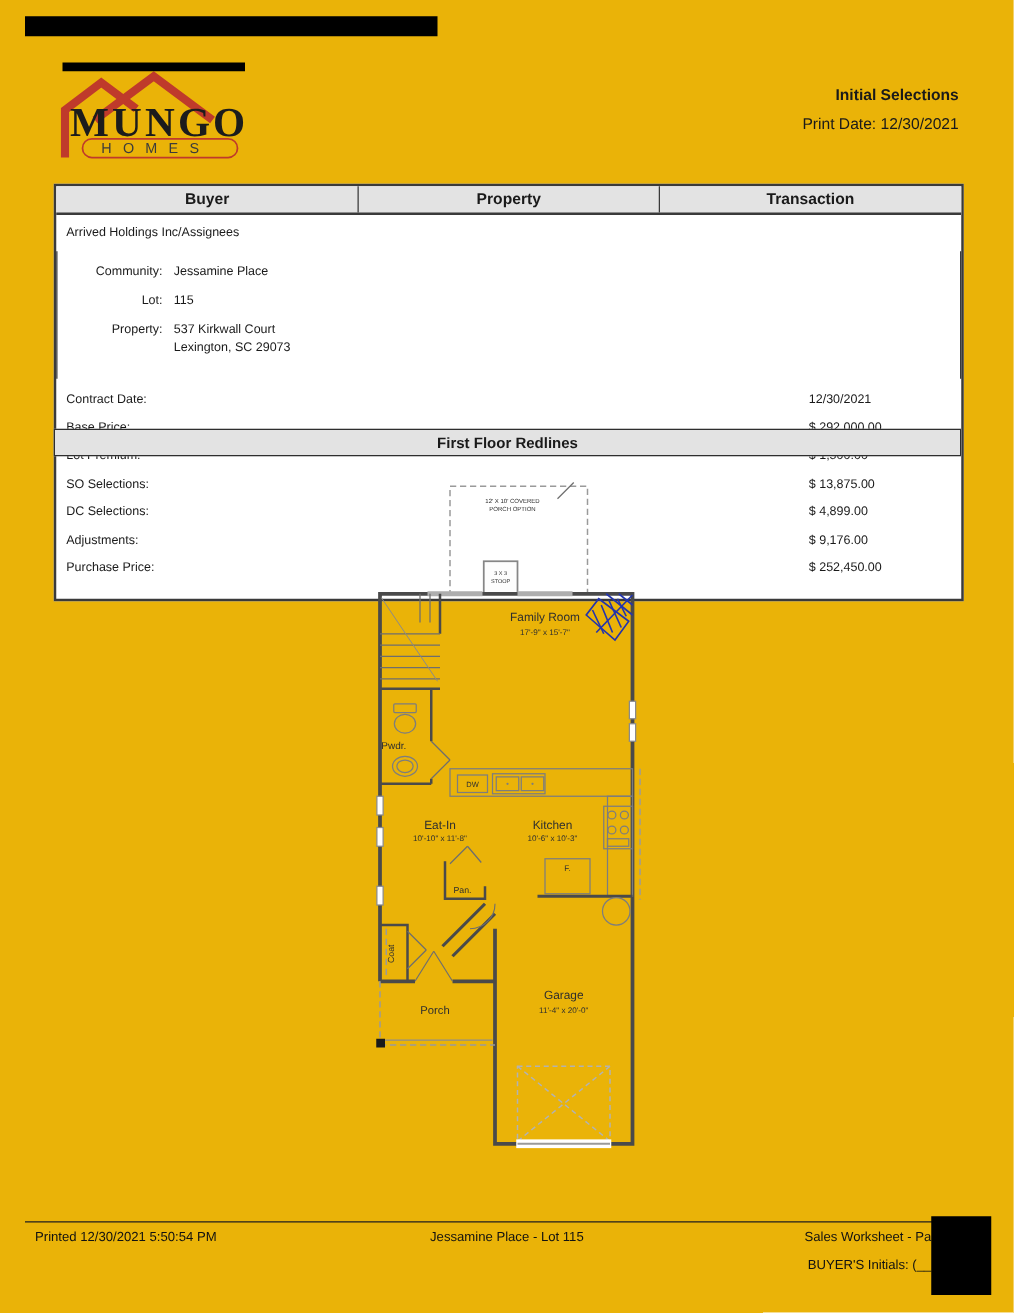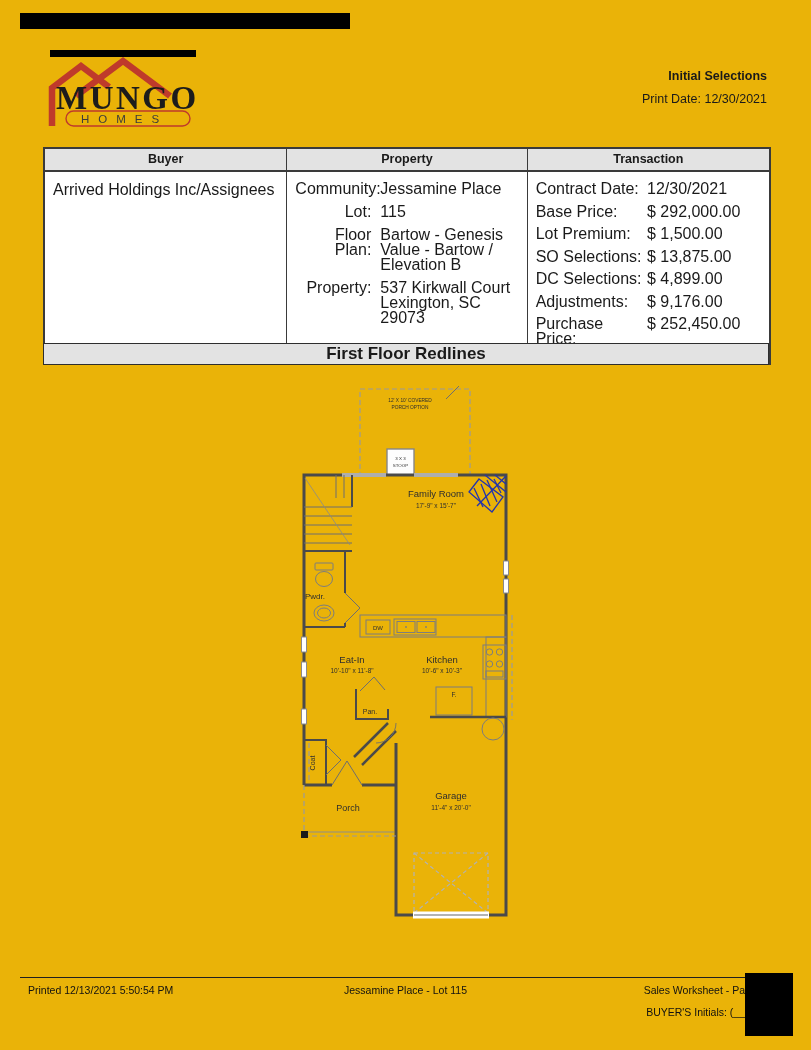--- a/index.html
+++ b/index.html
@@ -18,33 +18,33 @@
                letter-spacing:2.5px;fill:#1c1c1c;}
   .logo .homes-box{fill:none;stroke:#bf3a2b;stroke-width:1.4;}
   .logo .homes{font-size:11.5px;letter-spacing:9px;fill:#3c3c3c;}
 
   
   .info-table{position:absolute;left:43px;top:147px;width:724px;border:2px solid #3a3a3a;background:#fff;}
   .info-head{display:grid;grid-template-columns:1fr 1fr 1fr;background:#e3e3e3;
              border-bottom:2px solid #3a3a3a;font-weight:bold;font-size:12.5px;}
   .info-head div{text-align:center;padding:3px 0 4px;}
   .info-head .mid{border-left:1.5px solid #3a3a3a;border-right:1.5px solid #3a3a3a;}
-  .info-body{display:grid;grid-template-columns:1fr 1fr 1fr;min-height:164px;font-size:16px;}
+  .info-body{display:grid;grid-template-columns:1fr;min-height:164px;font-size:10px;}
   .cell{padding:9px 8px;}
   .cell.mid{border-left:1.5px solid #3a3a3a;border-right:1.5px solid #3a3a3a;}
   .prop-row{display:flex;margin-bottom:8px;line-height:15px;}
   .prop-row .lbl{width:76px;text-align:right;margin-right:9px;flex:none;}
   .prop-row .val{white-space:pre-line;}
   .txn-row{display:flex;margin-bottom:7.5px;line-height:15px;}
   .txn-row .lbl{flex:1;text-align:left;}
   .txn-row .val{width:110px;flex:none;}
 
   
   .section-bar{position:absolute;left:43px;top:343px;width:724px;height:20px;background:#e3e3e3;
-               border:1.5px solid #2e2e2e;text-align:center;font-weight:bold;font-size:17px;line-height:20px;}
+               border:1.5px solid #2e2e2e;text-align:center;font-weight:bold;font-size:12px;line-height:20px;}
 
   
   .plan{position:absolute;left:290px;top:375px;width:230px;height:560px;}
   .plan text{fill:#2e2e2e;font-family:"Liberation Sans",sans-serif;}
   .wall{stroke:#4a4a4a;fill:none;}
   .thin{stroke:#6e6e6e;fill:none;stroke-width:1;}
   .fix{stroke:#7d7d7d;fill:none;stroke-width:1;}
   .dash{stroke:#9a9a9a;fill:none;stroke-width:1.2;stroke-dasharray:5 3;}
   .bluepen{stroke:#2334ad;fill:none;stroke-width:1.3;}
 
@@ -84,26 +84,20 @@
         <div>Arrived Holdings Inc/Assignees</div>
       </div>
       <div class="cell mid">
         <div class="prop-row">
           <div class="lbl">Community:</div>
           <div class="val">Jessamine Place</div>
         </div>
         <div class="prop-row">
           <div class="lbl">Lot:</div>
           <div class="val">115</div>
-        </div>
-        <div class="prop-row">
-          <div class="lbl">Floor Plan:</div>
-          <div class="val">Bartow - Genesis
-Value - Bartow /
-Elevation B</div>
         </div>
         <div class="prop-row">
           <div class="lbl">Property:</div>
           <div class="val">537 Kirkwall Court
 Lexington, SC 29073</div>
         </div>
       </div>
       <div class="cell" style="padding-right:12px;">
         <div class="txn-row">
           <div class="lbl">Contract Date:</div>
@@ -267,19 +261,19 @@
       <line x1="124" y1="478" x2="198" y2="538"></line>
       <line x1="198" y1="478" x2="124" y2="538"></line>
     </g>
     <rect x="123" y="536.5" width="76" height="7" fill="#ffffff"></rect>
     <line x1="124" y1="540" x2="198" y2="540" stroke="#9a9a9a" stroke-width="1.5"></line>
 
     <line x1="222" y1="240" x2="222" y2="345" class="dash"></line>
   </svg>
 
   <div class="foot-line"></div>
-  <div class="foot" style="left:28px;top:984px;">Printed 12/13/2021 5:50:54 PM</div>
+  <div class="foot" style="left:28px;top:984px;">Printed 12/30/2021 5:50:54 PM</div>
   <div class="foot" style="left:0;top:984px;width:811px;text-align:center;">Jessamine Place - Lot 115</div>
   <div class="foot" style="right:66px;top:984px;">Sales Worksheet - Pa</div>
   <div class="foot" style="right:66px;top:1006px;">BUYER'S Initials: (__</div>
   <div class="redact" style="left:745px;top:973px;width:48px;height:63px;"></div>
 
 </div>
 
 </body></html>

